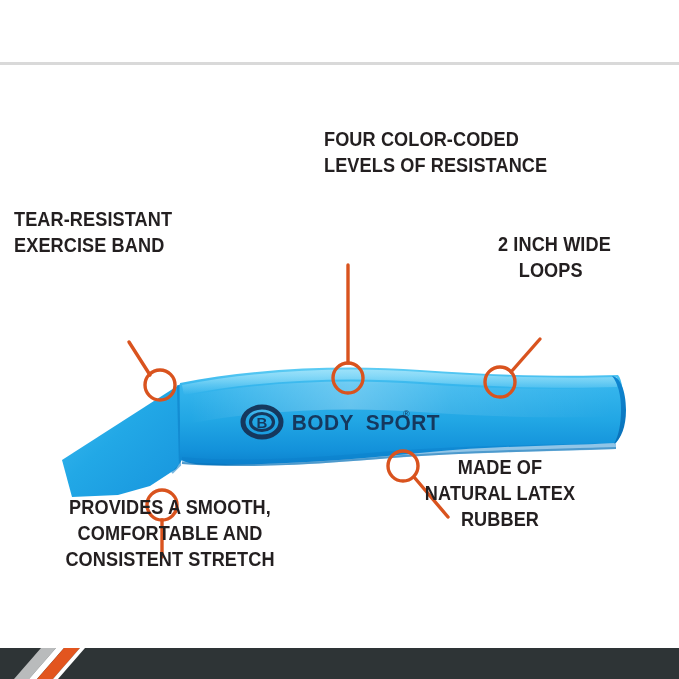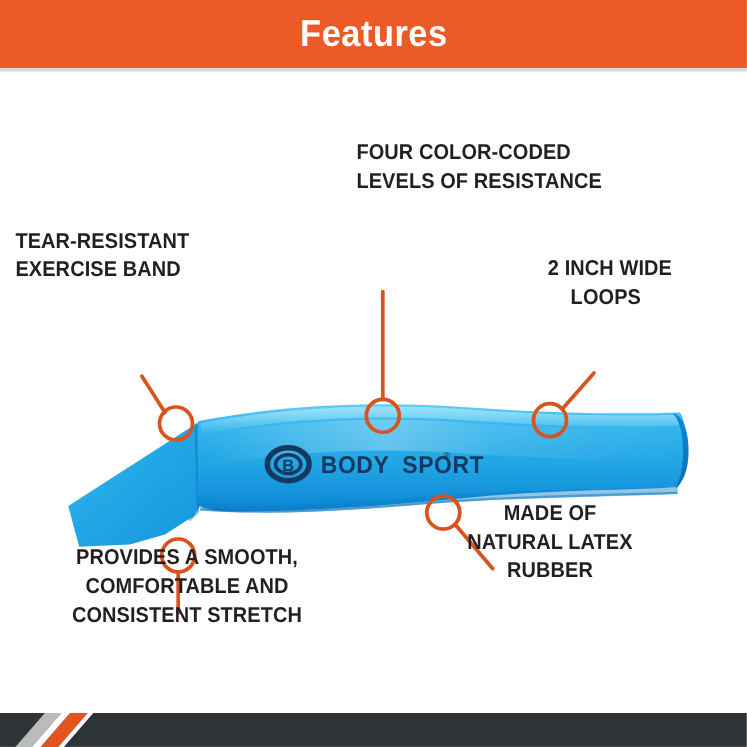--- a/index.html
+++ b/index.html
@@ -122,23 +122,20 @@
     width: 679px;
     height: 31px;
     overflow: hidden;
   }
 </style>
 </head>
 <body>
 
 <div id="page">
 
-  <div id="header-bar">
-    <div id="header-title">Features</div>
-  </div>
   <div id="header-underline"></div>
 
   <div id="stage">
 
     <svg id="art-svg" width="679" height="560" viewBox="0 0 679 560">
       <defs>
         <linearGradient id="gradBandMain" x1="0" y1="0" x2="0" y2="1">
           <stop offset="0%" stop-color="#5FCDF4"></stop>
           <stop offset="18%" stop-color="#36B6ED"></stop>
           <stop offset="55%" stop-color="#21A6E4"></stop>

